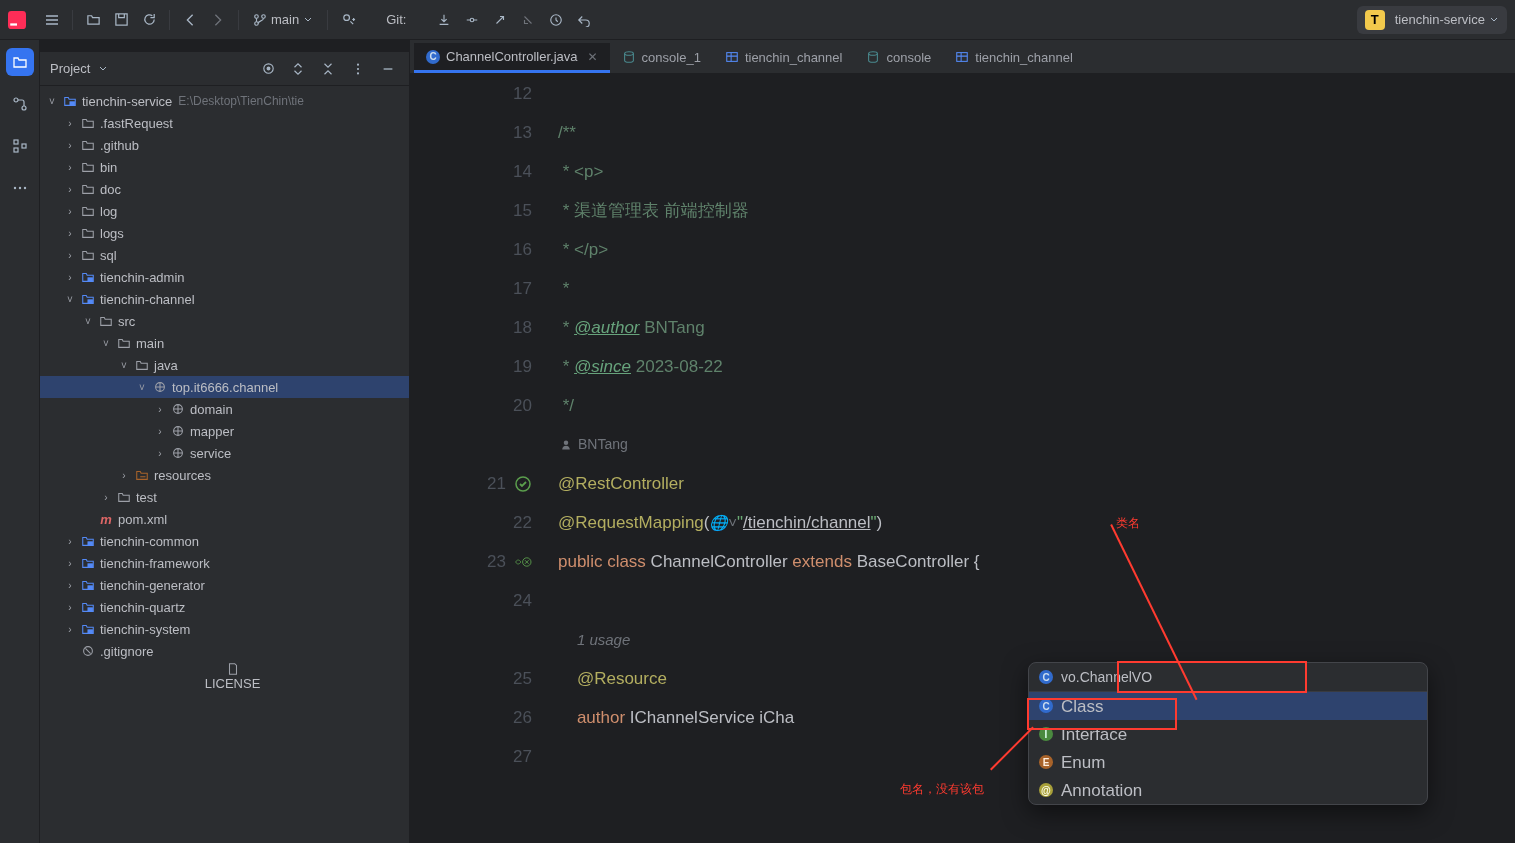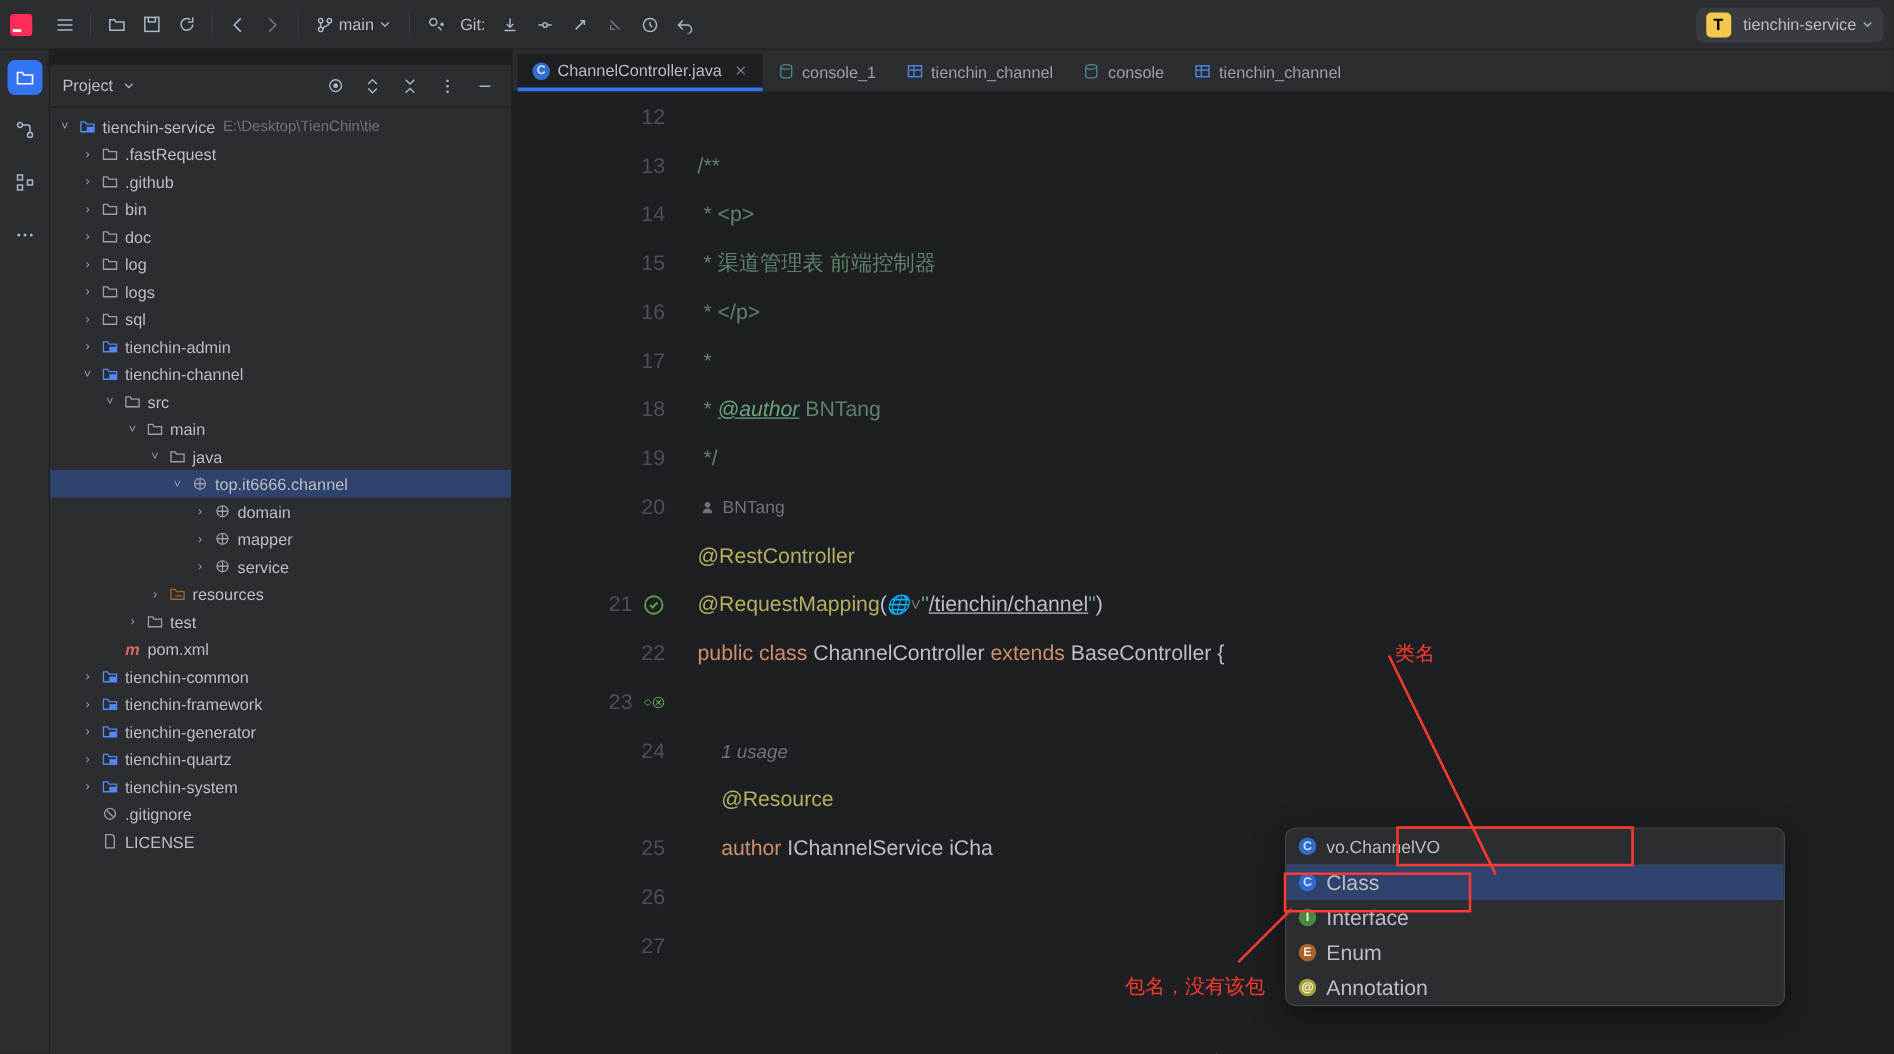--- a/index.html
+++ b/index.html
@@ -3,21 +3,21 @@
 <meta charset="utf-8">
 <style>
 * { margin:0; padding:0; box-sizing:border-box; font-family:'Segoe UI',Arial,sans-serif; }
 body { background:#1e1f22; color:#bcbec4; font-size:13px; overflow:hidden; width:1515px; height:843px; }
 
 
 .toolbar { height:40px; background:#2b2d30; display:flex; align-items:center; padding:0 8px; border-bottom:1px solid #1e1f22; }
 .toolbar .icon-btn { width:28px; height:28px; display:flex; align-items:center; justify-content:center; cursor:pointer; border-radius:4px; color:#a9b7c6; }
 .toolbar .sep { width:1px; height:20px; background:#393b40; margin:0 6px; }
 .branch { display:flex; align-items:center; gap:4px; padding:0 8px; cursor:pointer; }
-.git-label { margin:0 6px; color:#bcbec4; }
+.git-label { margin:0 24px; color:#bcbec4; }
 .spacer { flex:1; }
 .proj-badge { background:#f2c94c; color:#000; width:20px; height:20px; border-radius:4px; display:flex; align-items:center; justify-content:center; font-weight:bold; margin-right:6px; }
 .proj-sel { display:flex; align-items:center; gap:4px; padding:4px 8px; background:#393b40; border-radius:6px; cursor:pointer; }
 .logo { width:18px; height:18px; margin-right:12px; }
 
 
 .rail { position:absolute; left:0; top:40px; width:40px; height:calc(100% - 40px); background:#2b2d30; display:flex; flex-direction:column; align-items:center; padding-top:8px; gap:14px; border-right:1px solid #1e1f22; }
 .rail .ritem { width:28px; height:28px; display:flex; align-items:center; justify-content:center; border-radius:6px; cursor:pointer; }
 .rail .ritem.active { background:#3574f0; }
 
@@ -59,21 +59,21 @@
 
 
 .popup { position:absolute; top:588px; left:618px; width:400px; background:#2b2d30; border:1px solid #43454a; border-radius:8px; box-shadow:0 8px 24px rgba(0,0,0,.5); overflow:hidden; z-index:50; }
 .popup-title { text-align:center; padding:6px 0; border-bottom:1px solid #393b40; background:#313336; }
 .popup-input { padding:6px 10px; display:flex; align-items:center; gap:8px; border-bottom:1px solid #393b40; }
 .popup-input input { background:transparent; border:none; color:#bcbec4; font-size:14px; outline:none; flex:1; }
 .popup-list .pitem { display:flex; align-items:center; gap:8px; padding:4px 10px; height:28px; cursor:pointer; }
 .popup-list .pitem.sel { background:#2e436e; }
 
 
-.anno { position:absolute; color:#ff3b30; font-size:16px; font-weight:500; z-index:60; pointer-events:none; }
+.anno { position:absolute; color:#ff3b30; font-size:12px; font-weight:500; z-index:60; pointer-events:none; }
 .anno-box { position:absolute; border:2px solid #ff3b30; z-index:55; pointer-events:none; }
 .anno-line { position:absolute; background:#ff3b30; z-index:55; transform-origin:top left; pointer-events:none; height:2px; }
 
 svg { display:block; }
 .ic-circle { width:14px;height:14px;border-radius:50%;display:inline-flex;align-items:center;justify-content:center;font-size:10px;font-weight:bold; }
 .ic-c { background:#316bcd;color:#cde; }
 .ic-i { background:#4a8a3f;color:#dfe; }
 .ic-e { background:#a8632a;color:#fed; }
 .ic-a { background:#a8a03a;color:#ffe; }
 .ic-db { width:14px;height:14px; }
@@ -488,21 +488,21 @@
       <div class="row" style="padding-left: 24px;">
         <span class="chev"></span>
         <span class="ficon">
           <svg width="14" height="14" viewBox="0 0 16 16" fill="none" stroke="#9da0a8" stroke-width="1.2">
             <circle cx="8" cy="8" r="5"></circle>
             <path d="M5 5l6 6"></path>
           </svg>
         </span>
         <span class="label">.gitignore</span>
       </div>
-      <div class="row" style="padding-left: 24px;">
+      <div class="row" style="padding-left: 24px; flex-direction: column;">
         <span class="chev"></span>
         <span class="ficon">
           <svg width="14" height="14" viewBox="0 0 16 16" fill="none" stroke="#9da0a8" stroke-width="1.2">
             <path d="M4 2h6l2 2v10H4z"></path>
           </svg>
         </span>
         <span class="label">LICENSE</span>
       </div>
     </div>
 </div>
@@ -616,20 +616,21 @@
         </div>
       </div>
     <div class="code" id="code">
         <div class="cline"></div>
         <div class="cline"><span class="c-doc">/**</span></div>
         <div class="cline"><span class="c-doc"> * &lt;p&gt;</span></div>
         <div class="cline"><span class="c-doc"> * 渠道管理表 前端控制器</span></div>
         <div class="cline"><span class="c-doc"> * &lt;/p&gt;</span></div>
         <div class="cline"><span class="c-doc"> *</span></div>
         <div class="cline"><span class="c-doc"> * </span><span class="c-tag">@author</span><span class="c-doc"> BNTang</span></div>
+        <div class="cline"><span class="c-doc"> * </span><span class="c-tag">@since</span><span class="c-doc"> 2023-08-22</span></div>
         <div class="cline"><span class="c-doc"> */</span></div>
         <div class="cline"><span class="author-inlay"><svg width="12" height="12" viewBox="0 0 16 16" fill="#6f737a">
               <circle cx="8" cy="5" r="3"></circle>
               <path d="M3 14c0-3 2-5 5-5s5 2 5 5z"></path>
             </svg>BNTang</span></div>
         <div class="cline"><span class="c-ann">@RestController</span></div>
         <div class="cline"><span class="c-ann">@RequestMapping</span>(<span class="c-hint">🌐˅</span><span class="c-str">"</span><span class="c-url">/tienchin/channel</span><span class="c-str">"</span>)</div>
         <div class="cline"><span class="c-key">public class </span><span class="c-cls">ChannelController </span><span class="c-key">extends </span><span class="c-cls">BaseController {</span></div>
         <div class="cline"></div>
         <div class="cline">    <span class="c-hint">1 usage</span></div>

